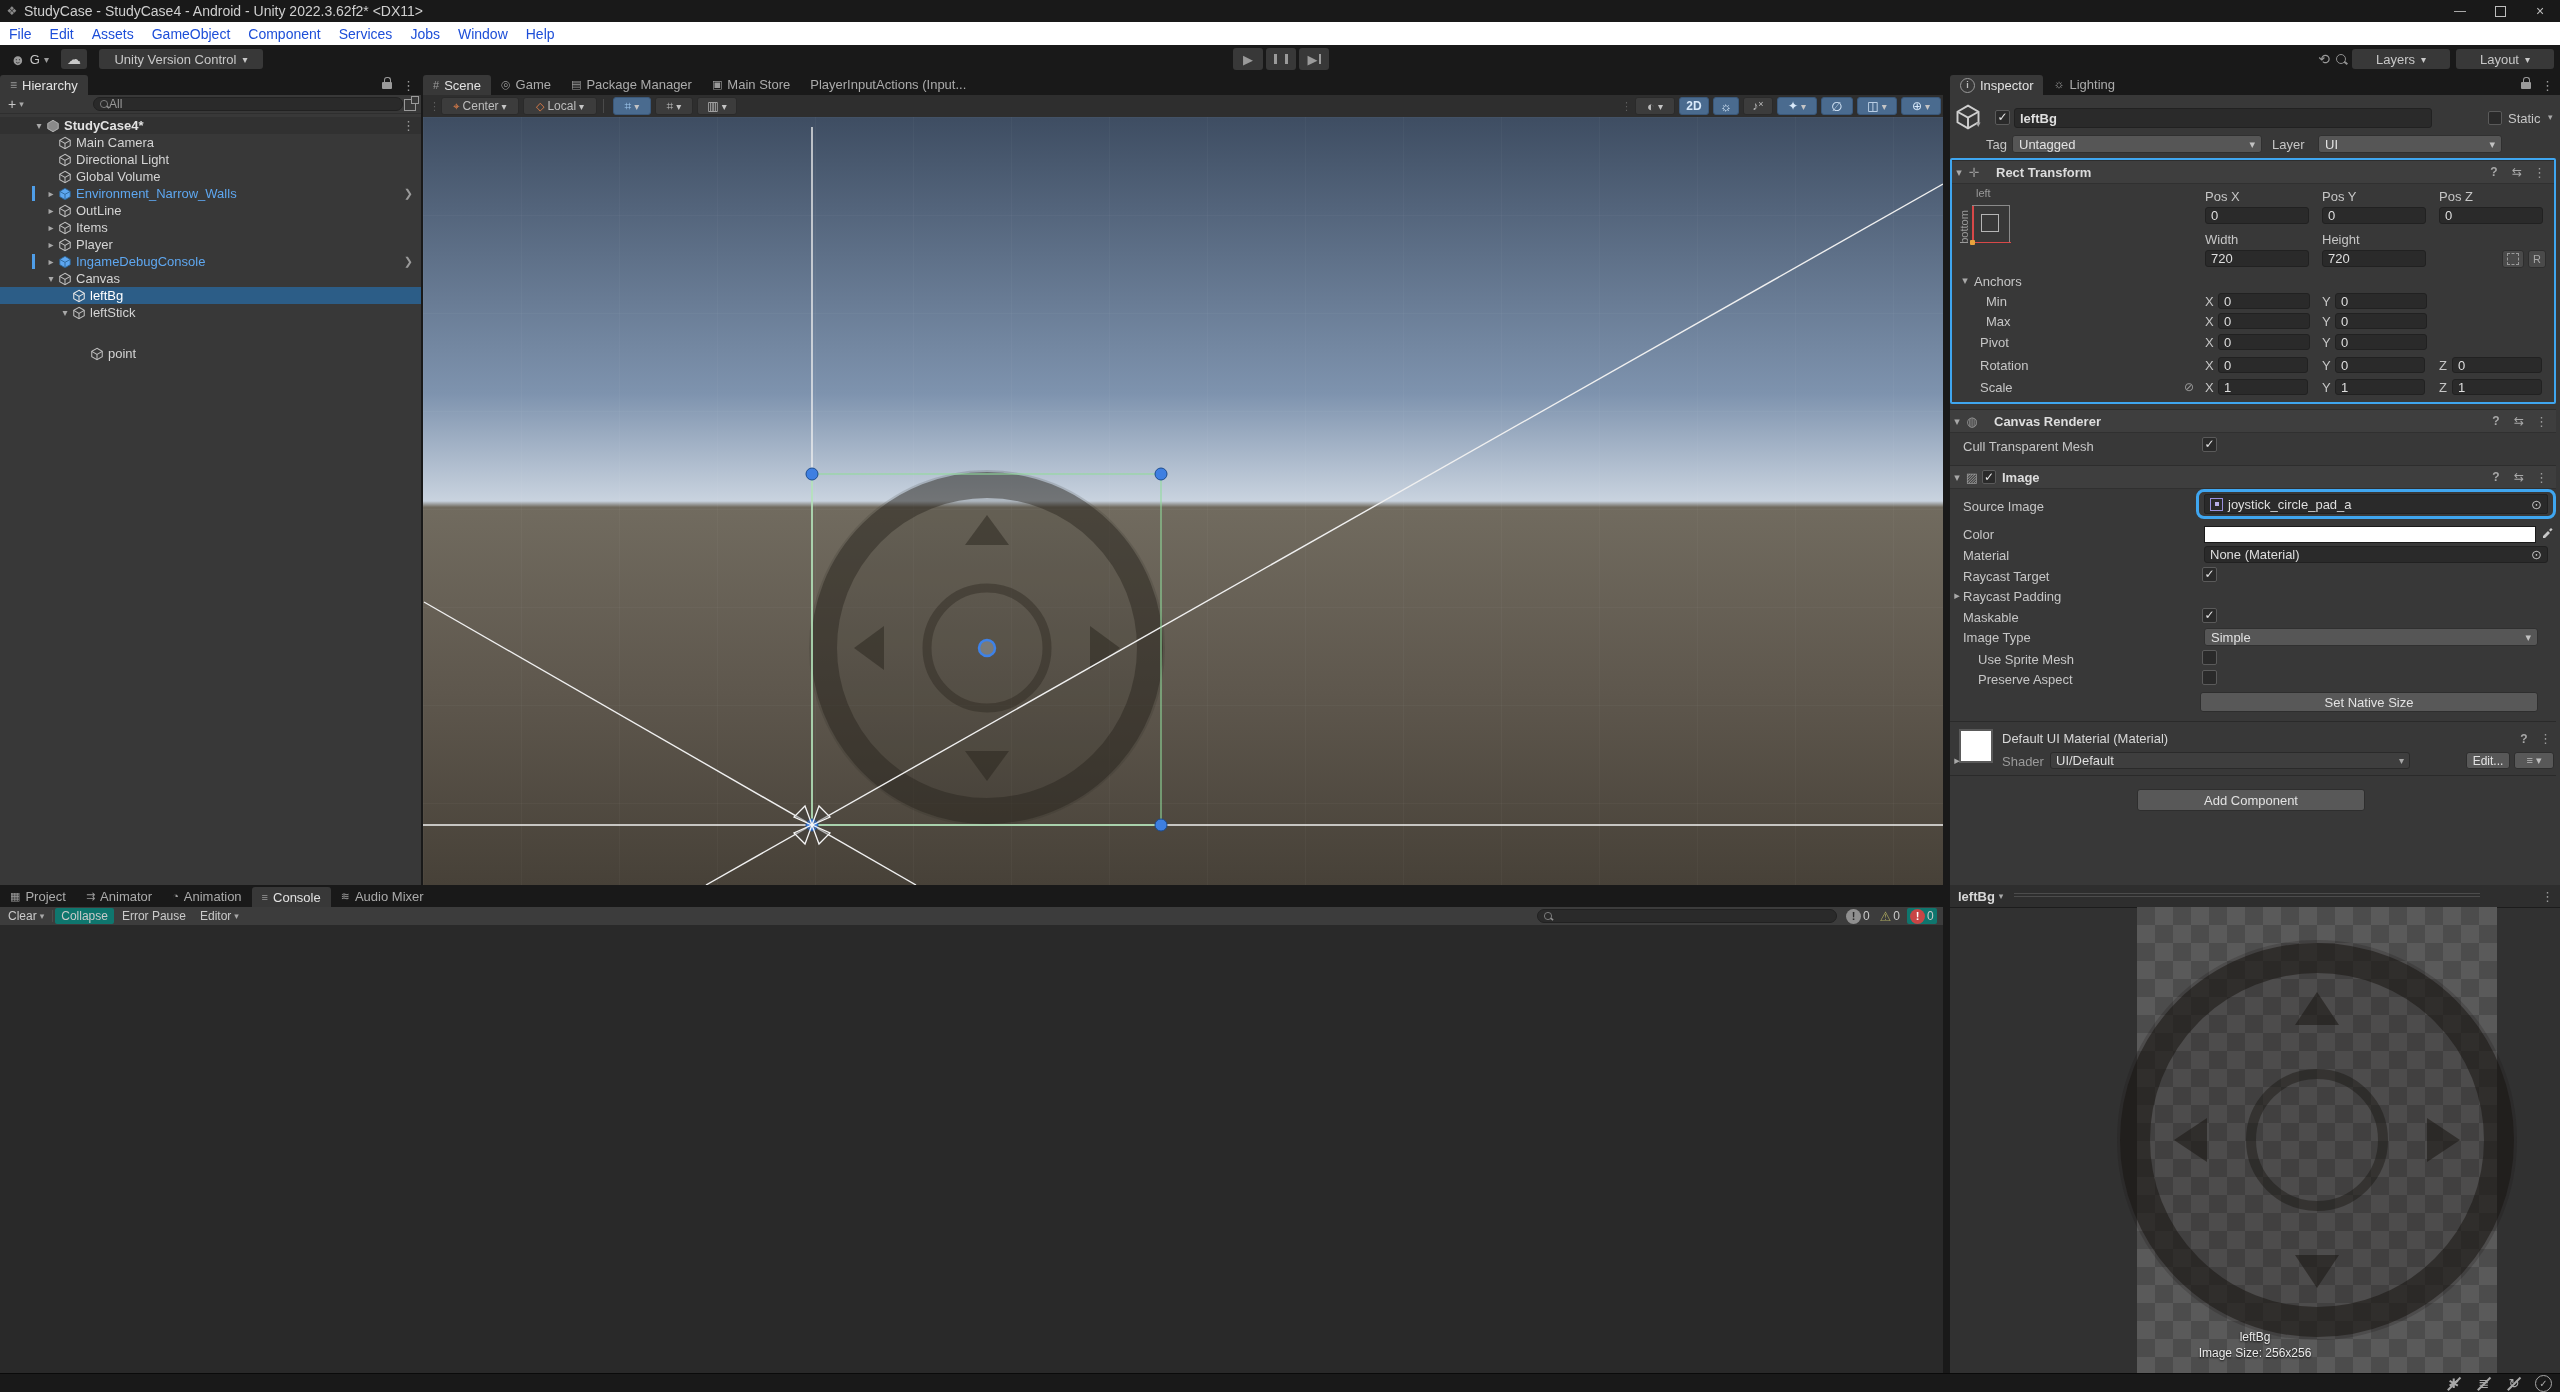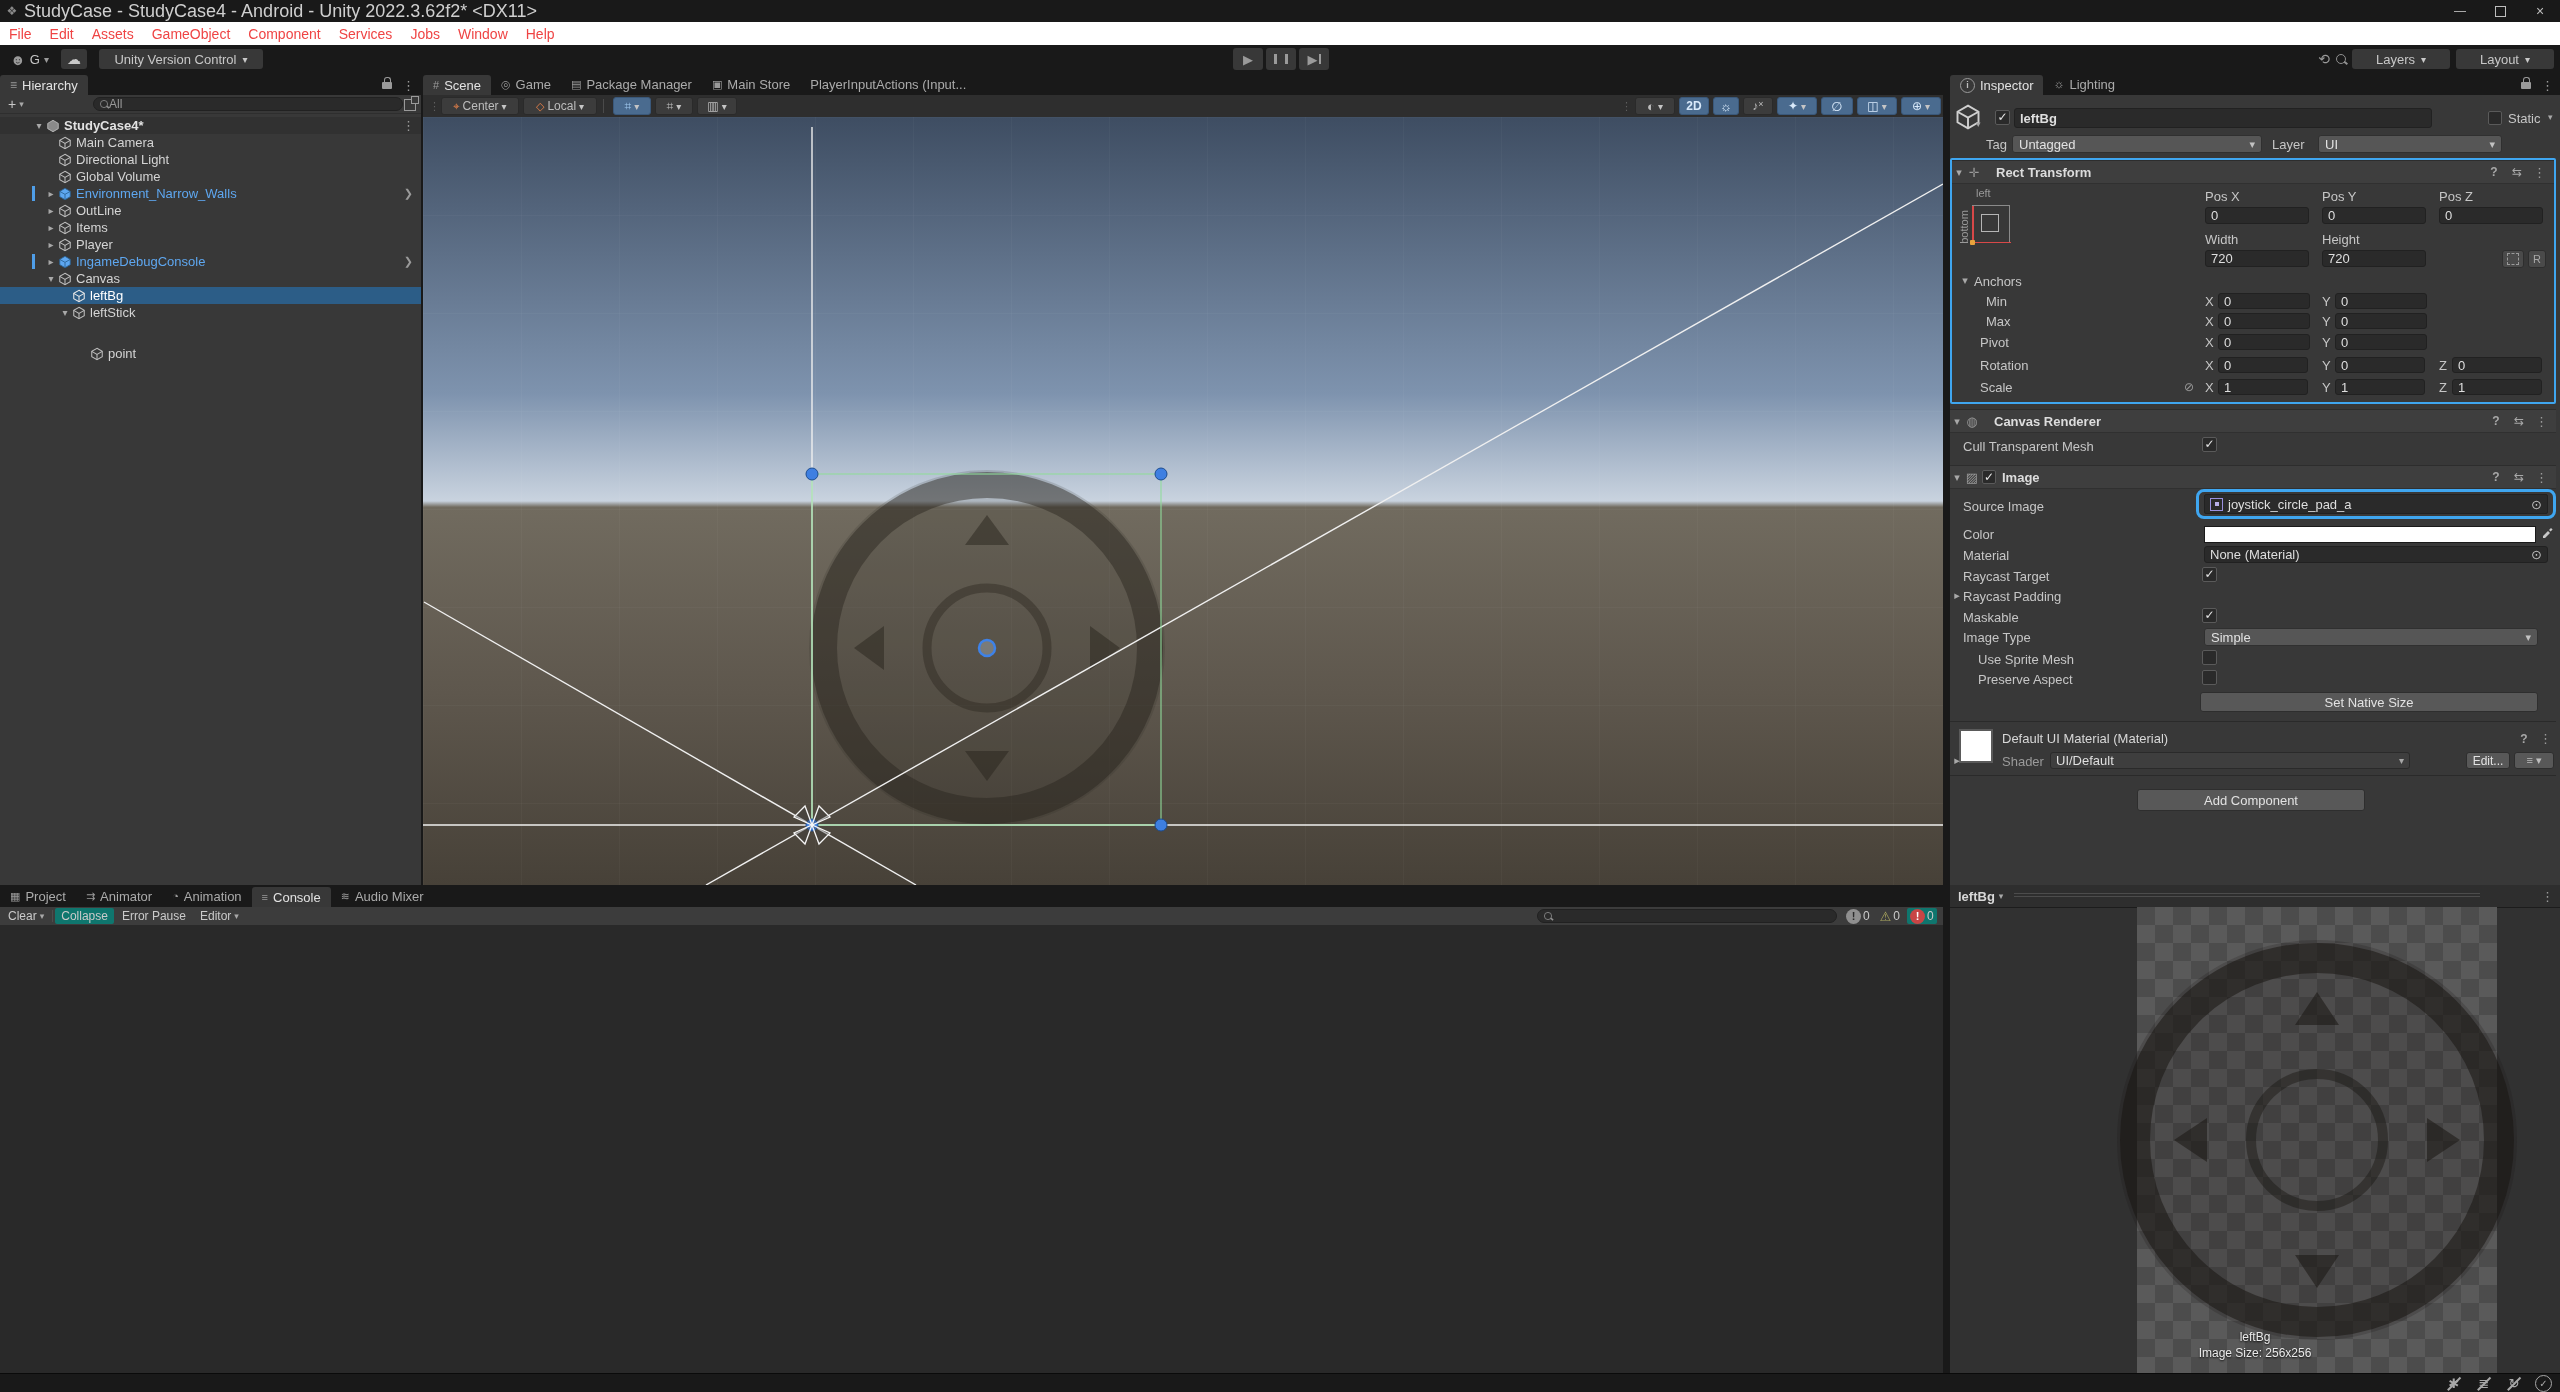--- a/index.html
+++ b/index.html
@@ -4,21 +4,21 @@
 <style>
   html,body{margin:0;padding:0;background:#101010;}
   #root{position:relative;width:2560px;height:1392px;overflow:hidden;background:#191919;
         font-family:"Liberation Sans","DejaVu Sans",sans-serif;font-size:13px;color:#D2D2D2;
         -webkit-font-smoothing:antialiased;}
   .abs{position:absolute;}
   .flex{display:flex;align-items:center;}
   .ico{display:inline-flex;align-items:center;justify-content:center;color:#9a9a9a;}
   
   #titlebar{left:0;top:0;width:2560px;height:22px;background:#191919;color:#CFCFCF;}
-  #menubar{left:0;top:22px;width:2560px;height:23px;background:#FFFFFF;color:#ef4444;font-size:14px;}
+  #menubar{left:0;top:22px;width:2560px;height:23px;background:#FFFFFF;color:#1d4ed8;font-size:14px;}
   .menu-item{padding:0 9px;height:23px;display:flex;align-items:center;cursor:default;}
   #maintoolbar{left:0;top:45px;width:2560px;height:28px;background:#191919;}
   .tbtn{background:#383838;border-radius:3px;color:#C8C8C8;display:flex;align-items:center;justify-content:center;height:20px;}
   .wbtn{width:40px;height:22px;display:flex;align-items:center;justify-content:center;color:#BDBDBD;font-size:12px;}
   
   .tabbar{background:#191919;display:flex;align-items:flex-end;height:22px;}
   .tab{height:22px;display:flex;align-items:center;gap:5px;padding:0 10px;color:#ABABAB;font-size:13px;
        border-radius:3px 3px 0 0;}
   .tab.active{background:#383838;color:#E2E2E2;}
   .panel{background:#383838;}
@@ -74,21 +74,21 @@
   .sprite-ico::after{content:"";width:4px;height:4px;background:#B8B0E8;}
   .caption{position:absolute;width:100%;text-align:center;color:#EAEAEA;font-size:12px;text-shadow:0 1px 2px rgba(0,0,0,0.9);}
 </style>
 </head>
 <body>
 
 <div id="root">
 
   <div id="titlebar" class="abs flex">
     <span class="ico" style="width:24px;font-size:12px;color:#8a8a8a;">❖</span>
-    <span style="font-size:18px;text-align:center;">StudyCase - StudyCase4 - Android - Unity 2022.3.62f2* &lt;DX11&gt;</span>
+    <span style="font-size:14px;text-align:center;">StudyCase - StudyCase4 - Android - Unity 2022.3.62f2* &lt;DX11&gt;</span>
     <span class="abs flex" style="right:0;top:0;height:22px;">
       <span class="wbtn">—</span>
       <span class="wbtn">
           <span style="width:9px;height:9px;border:1px solid #BDBDBD;display:inline-block;"></span>
         </span>
       <span class="wbtn" style="font-size:14px;">×</span>
     </span>
   </div>
 
   <div id="menubar" class="abs flex">

